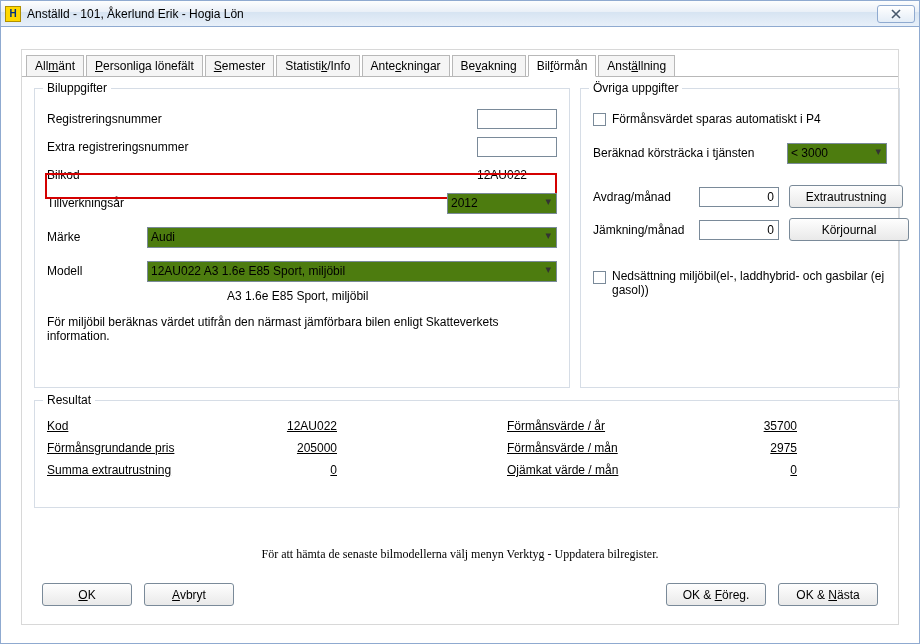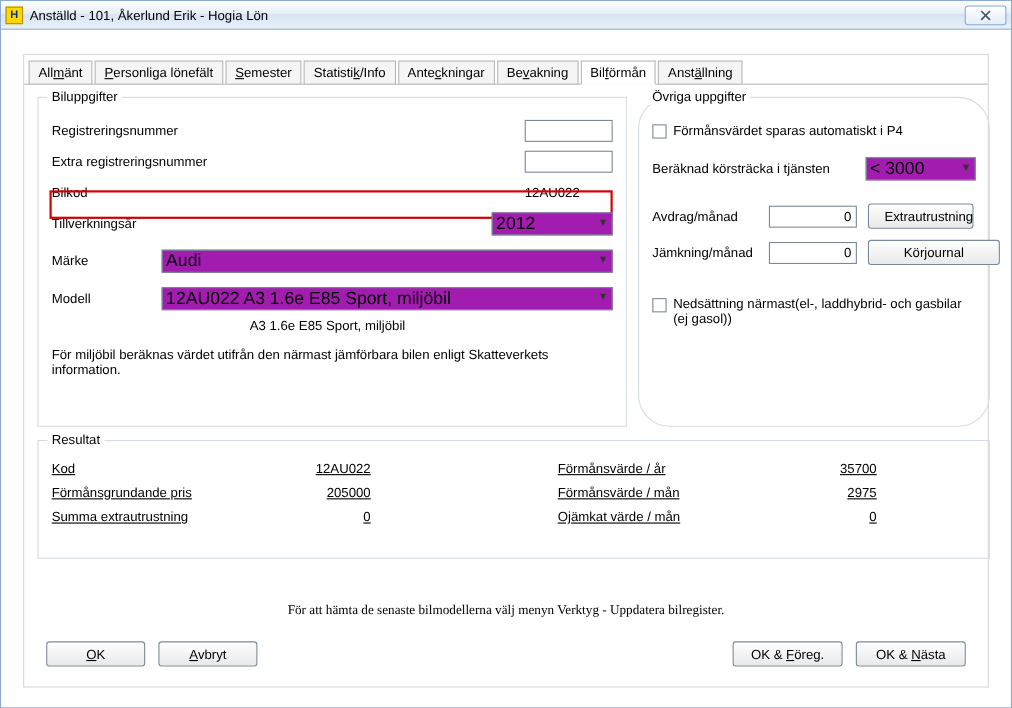--- a/index.html
+++ b/index.html
@@ -92,41 +92,41 @@
     position: absolute;
     padding: 10px 12px 12px 12px;
   }
   .group > .legend {
     position: absolute;
     top: -8px; left: 8px;
     background: #fff;
     padding: 0 4px;
   }
   .g-bil { left: 0; top: 8px; width: 536px; height: 300px; }
-  .g-ovr { left: 546px; top: 8px; width: 320px; height: 300px; border-radius: 29px; }
+  .g-ovr { left: 546px; top: 8px; width: 320px; height: 300px; }
   .g-res { left: 0; top: 320px; width: 866px; height: 108px; text-decoration: underline; }
   
   .row { display:flex; align-items:center; height:28px; }
   .row.mt { margin-top:6px;}
   .lbl { width: 170px; }
   .input {
     border: 1px solid #7a8a99;
     background: #fff;
     height: 20px;
     padding: 1px 4px;
     font-family: inherit;
     font-size: 12px;
   }
   .input.num { text-align:right; width:80px; }
   .select {
     border: 1px solid #7a8a99;
-    background:#a21caf;
+    background:#4d7c0f;
     height:21px;
     font-family:inherit;
-    font-size:16px;
+    font-size:12px;
     padding-left:3px;
   }
   .sel-wrap { position:relative; display:inline-block; }
   .sel-wrap::after{
     content:"▾";
     position:absolute;
     right:6px; top:2px;
     font-size:11px;
     pointer-events:none;
     color:#333;
@@ -280,30 +280,30 @@
           <span class="sel-wrap" style="width:100px;">
             <select class="select" style="width:100px">
               <option>&lt; 3000</option>
             </select>
           </span>
         </div>
 
         <div style="display:grid; grid-template-columns:1fr 80px 98px; column-gap:10px; row-gap:10px; margin-top:18px; align-items:center;">
           <span>Avdrag/månad</span>
           <input class="input num" value="0" style="">
-          <button class="btn" style="width:96px">Extrautrustning</button>
+          <button class="btn" style="width:114px">Extrautrustning</button>
 
           <span>Jämkning/månad</span>
           <input class="input num" value="0" style="">
           <button class="btn" style="width:120px">Körjournal</button>
         </div>
 
         <div class="row" style="align-items:flex-start; height:auto; margin-top:28px;">
           <span class="chk" style="margin-top:2px"></span>
-          <span style="flex:1">Nedsättning närmast(el-, laddhybrid- och gasbilar (ej gasol))</span>
+          <span style="flex:1">Nedsättning miljöbil(el-, laddhybrid- och gasbilar (ej gasol))</span>
         </div>
       </div>
 
       <div class="group g-res">
         <span class="legend">Resultat</span>
         <div class="res-grid">
           <span>Kod</span>
           <span class="rv">12AU022</span>
           <span></span>
           <span>Förmånsvärde / år</span>

